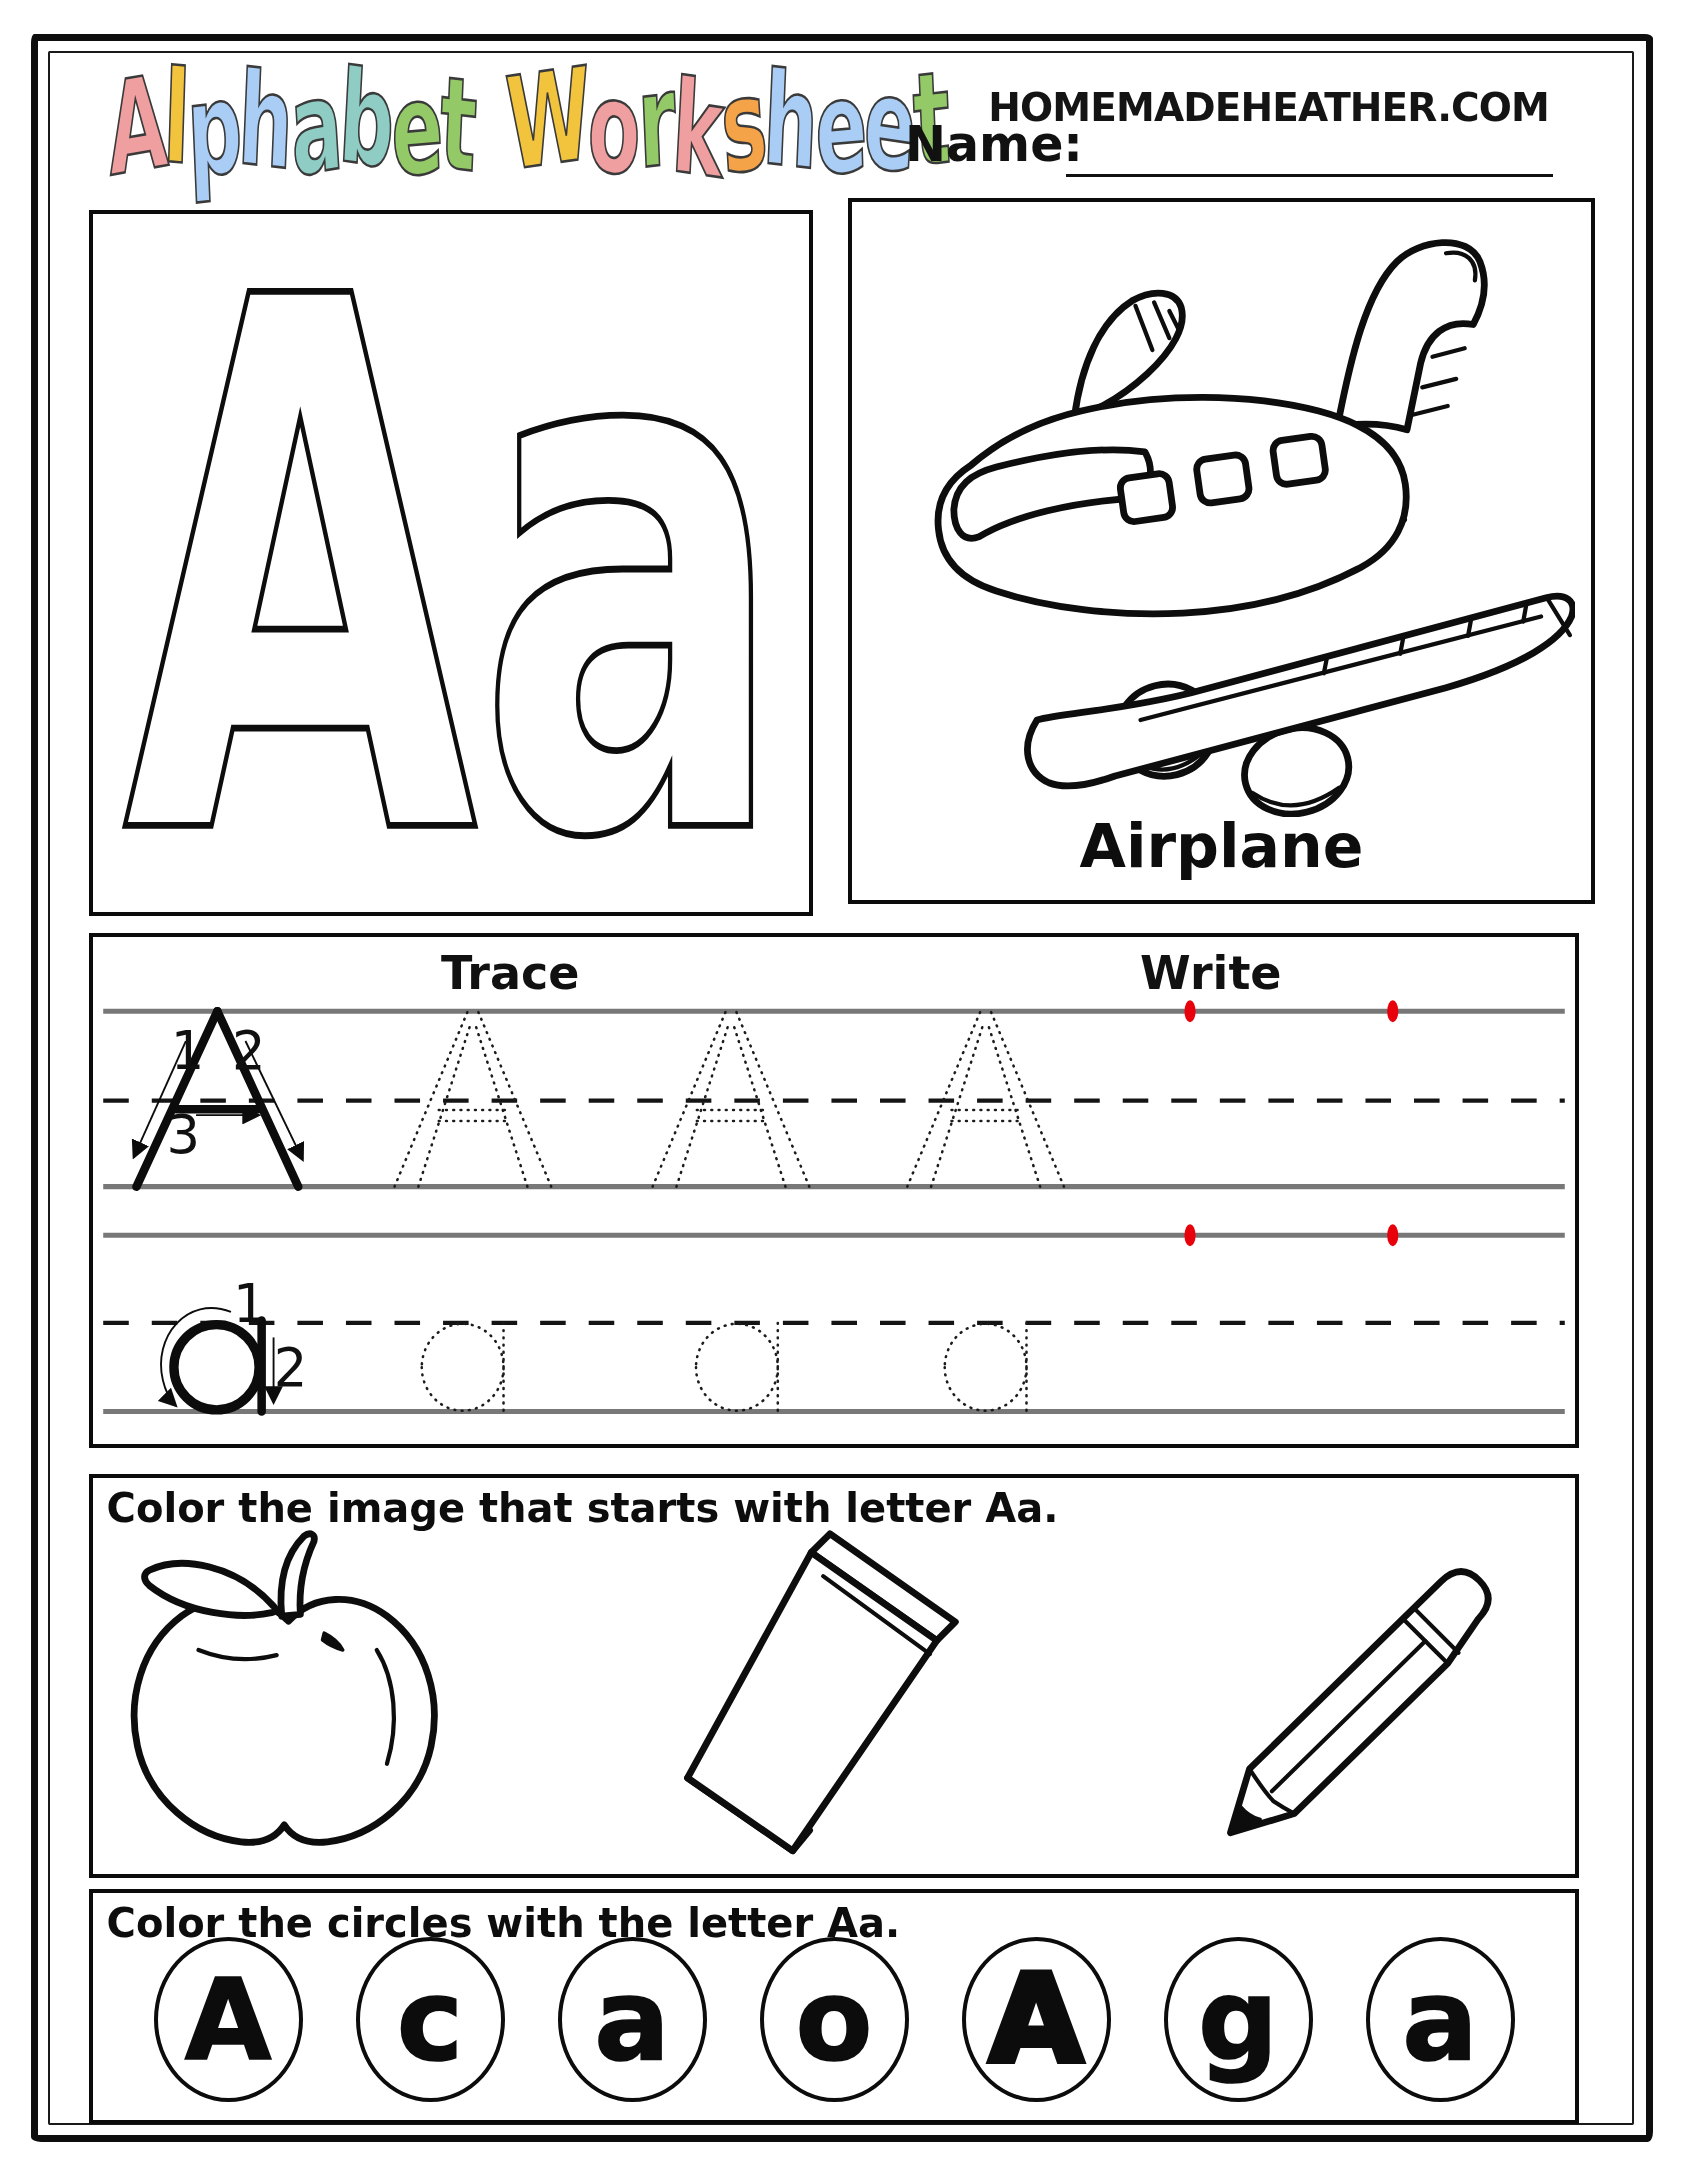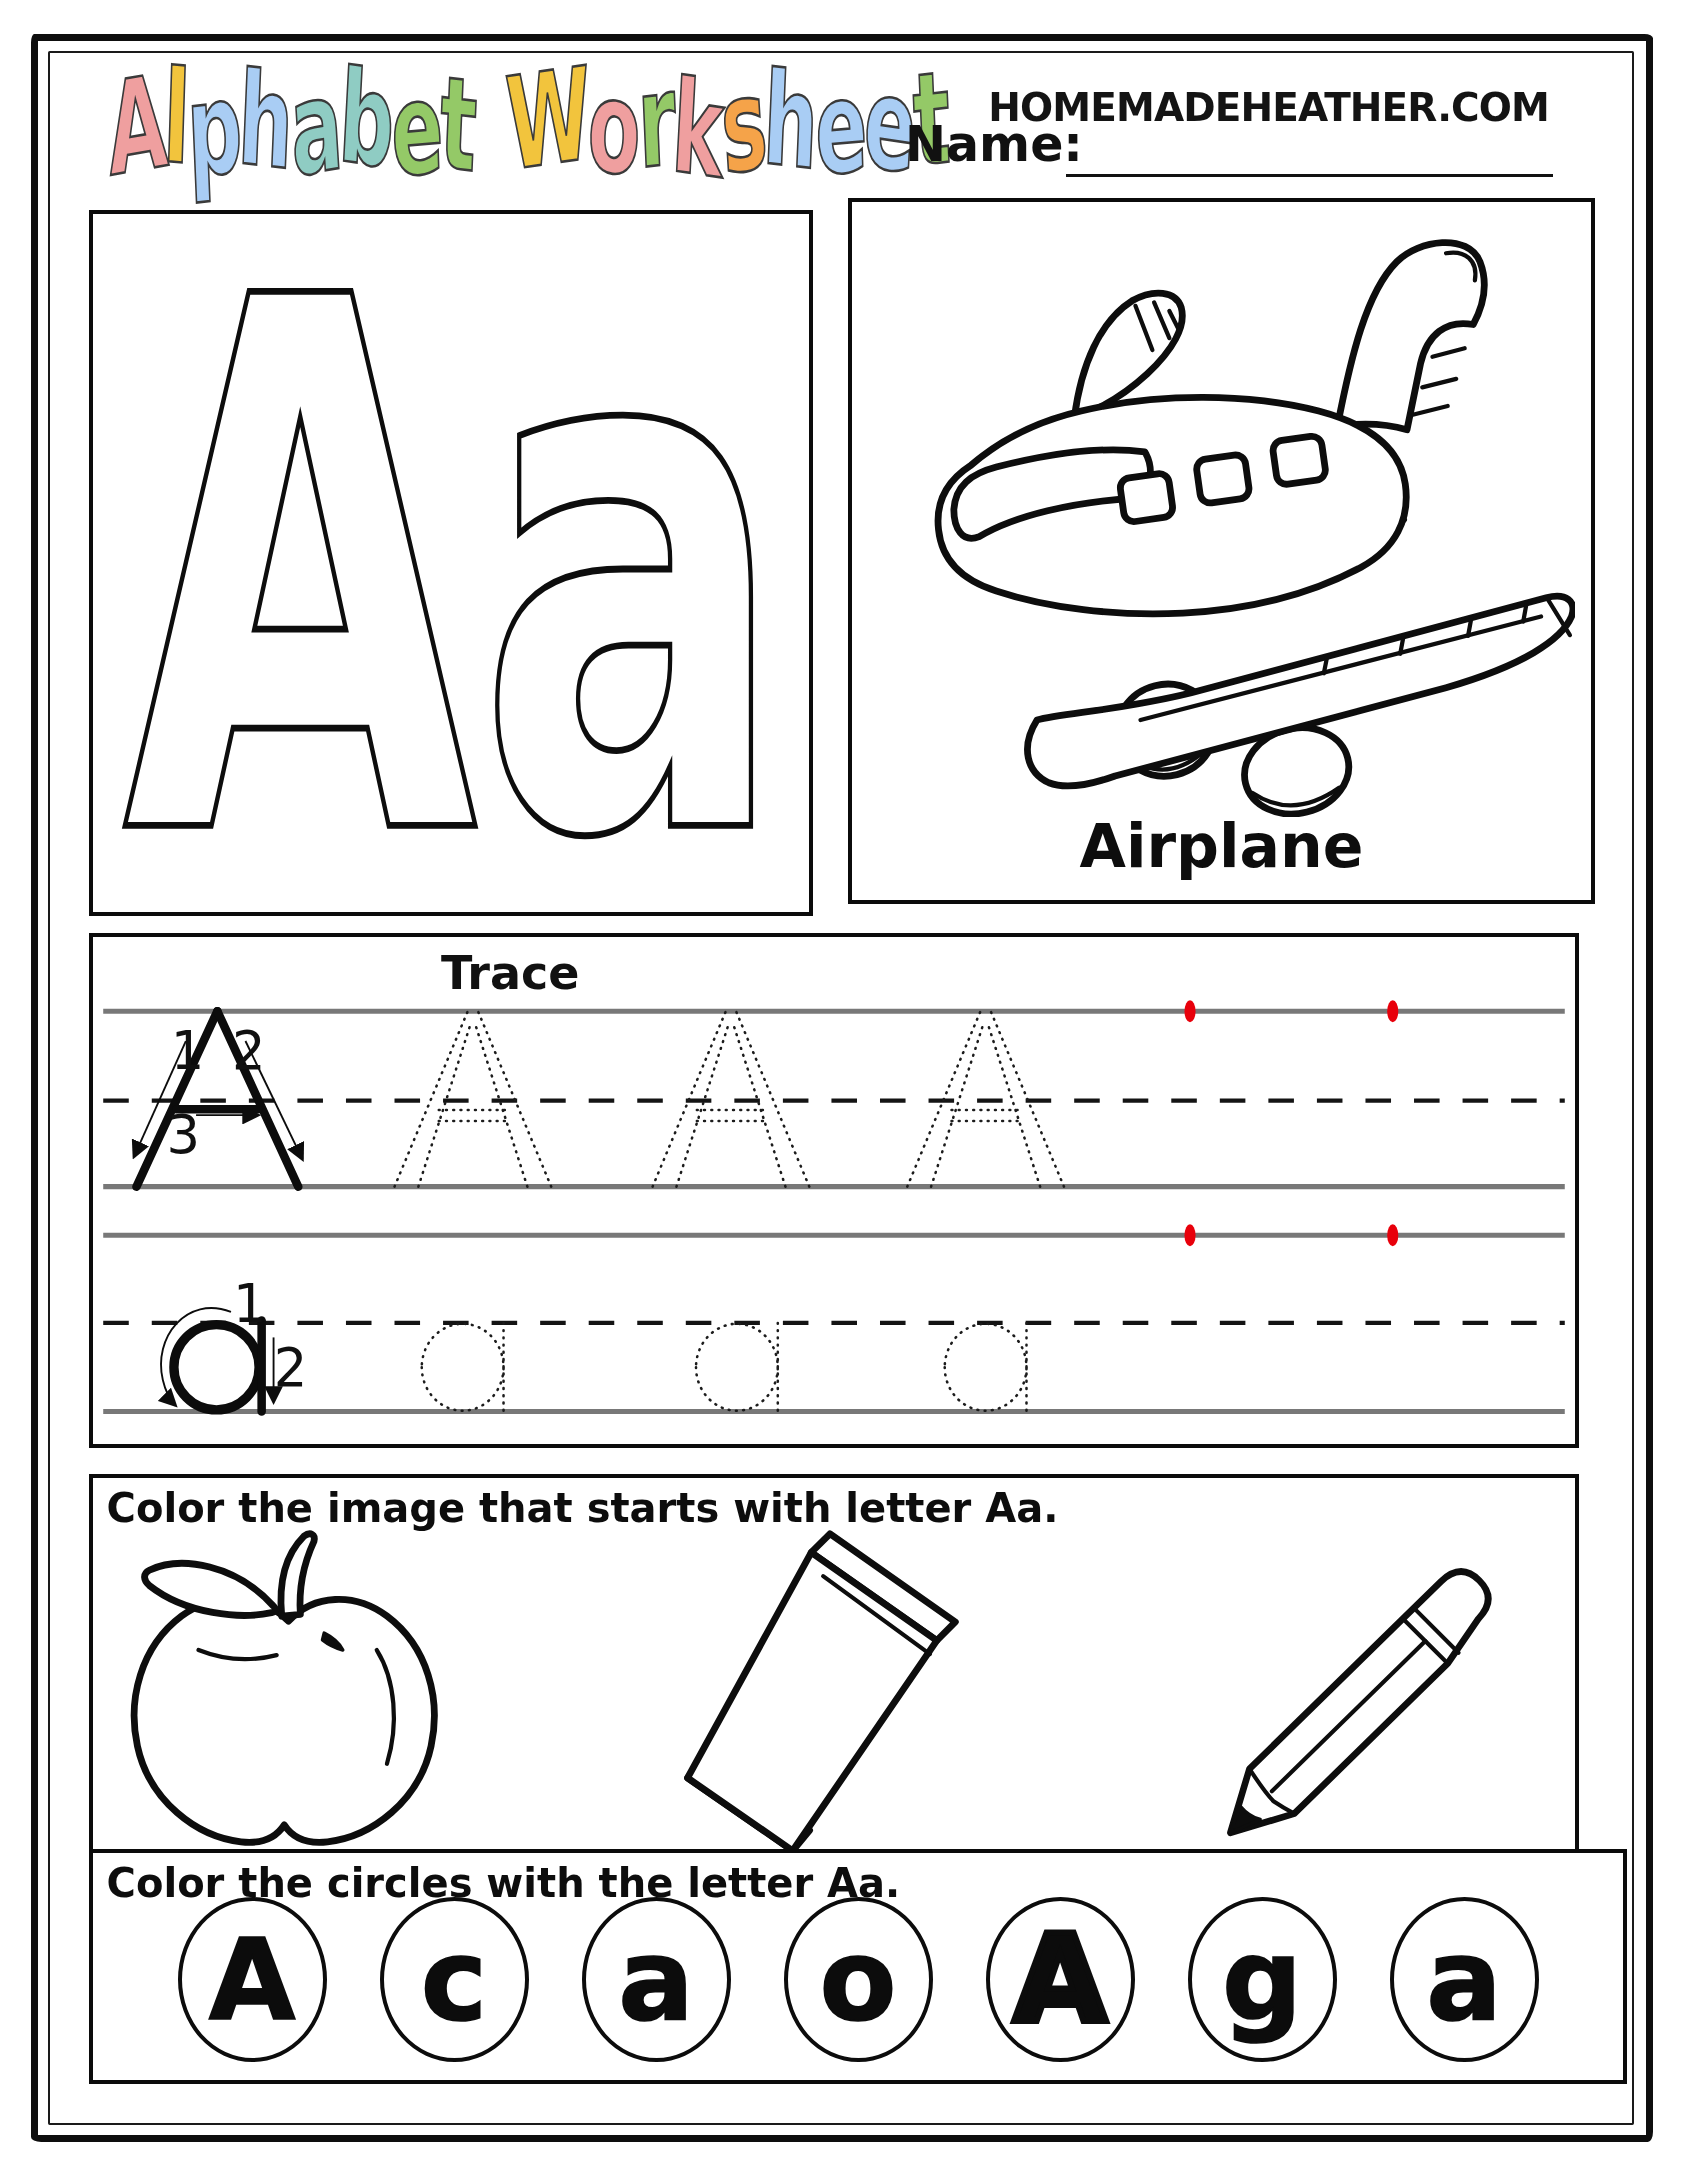--- a/index.html
+++ b/index.html
@@ -19,21 +19,21 @@
   .site{position:absolute;right:136px;top:65px;font-size:39px;font-weight:bold;
         letter-spacing:-0.9px;color:#141414;margin-top:20px;}
   .name-label{position:absolute;left:905px;top:116px;font-size:49px;font-weight:bold;}
   .name-line{position:absolute;left:1066px;top:174px;width:487px;height:3.4px;background:#111;}
   
   .box{position:absolute;border:4.3px solid #0b0b0b;background:#fff;}
   .box-letter{left:89px;top:198px;width:716px;height:698px;display:flex;align-items:center;justify-content:center;margin-top:12px;}
   .box-object{left:848px;top:198px;width:723px;height:698px;padding-left:16px;}
   .box-trace{left:89px;top:933px;width:1482px;height:507px;}
   .box-images{left:89px;top:1474px;width:1482px;height:396px;}
-  .box-circles{left:89px;top:1849px;width:1482px;height:227px;padding-left:48px;}
+  .box-circles{left:89px;top:1889px;width:1482px;height:227px;}
   .object-label{position:absolute;left:0;right:0;bottom:19px;text-align:center;
         font-size:60px;font-weight:bold;color:#0d0d0d;}
   .trace-head{position:absolute;top:8.5px;width:307px;text-align:left;font-size:46px;font-weight:bold;}
   .trace-head.trace{left:348px;}
   .trace-head.write{left:1047px;}
   .section-instruction{position:absolute;left:13.6px;top:6.8px;font-size:40px;font-weight:bold;color:#0d0d0d;}
   .trace-svg{position:absolute;left:0;top:0;}
   
   svg .art{fill:#ffffff;stroke:#0d0d0d;stroke-width:8;stroke-linejoin:round;stroke-linecap:round;}
   svg .art-thin{fill:none;stroke:#0d0d0d;stroke-width:5;stroke-linecap:round;}
@@ -112,20 +112,21 @@
       <path class="art-thin" d="M 650 489 L 646 510"></path>
       <path class="art-thin" d="M 730 467 L 726 489"></path>
       <path class="art-thin" d="M 795 450 L 791 472"></path>
       <path class="art-thin" d="M 820 446 L 846 488"></path>
     </svg>
     <div class="object-label">Airplane</div>
   </div>
 
   <div class="box box-trace">
     <div class="trace-head trace">Trace</div>
+    <div class="trace-head write">Write</div>
     <svg id="trace-svg" class="trace-svg" width="1482" height="507" viewBox="0 0 1740 595">
       <defs>
         <marker id="ah" viewBox="0 0 10 10" refX="8.5" refY="5" markerWidth="10" markerHeight="10" orient="auto-start-reverse">
           <path d="M0,0 L10,5 L0,10 z" fill="#0c0c0c"></path>
         </marker>
       </defs>
 
       <line class="guide-solid" x1="12" y1="87" x2="1728" y2="87"></line>
       <line class="guide-dashed" x1="12" y1="192" x2="1728" y2="192"></line>
       <line class="guide-solid" x1="12" y1="293" x2="1728" y2="293"></line>

